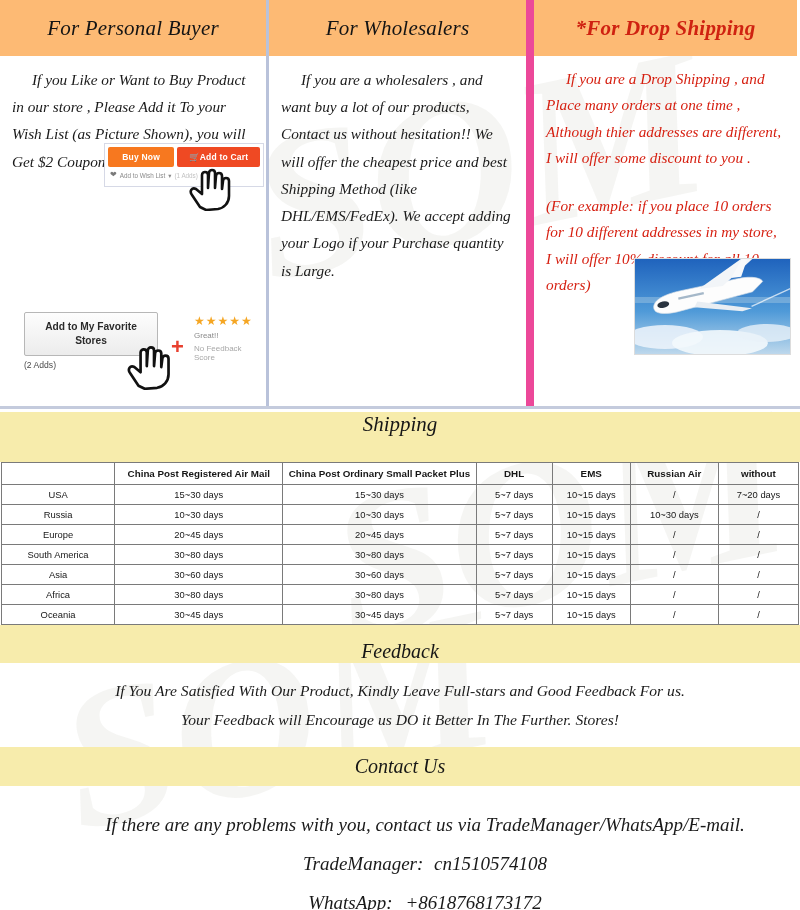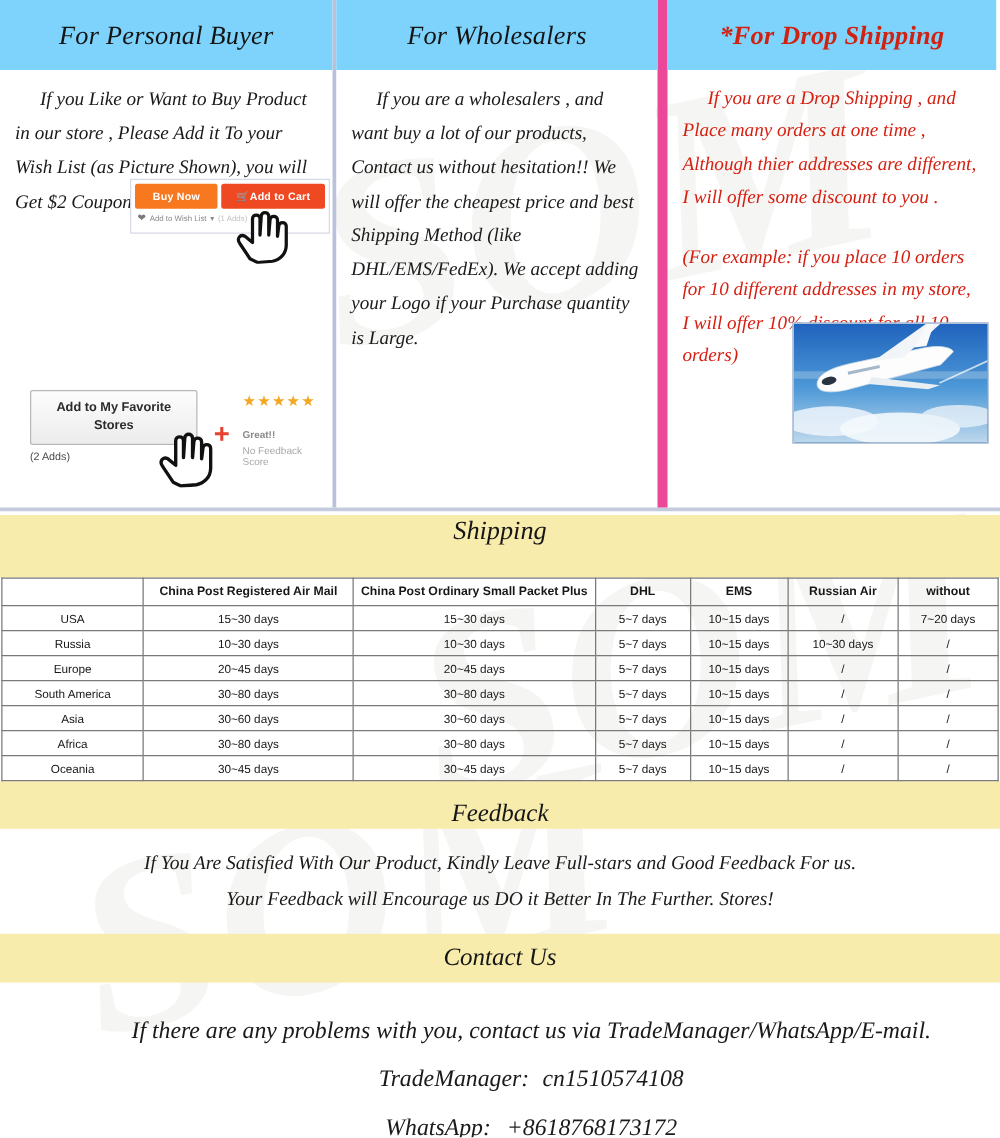--- a/index.html
+++ b/index.html
@@ -31,21 +31,21 @@
   .wm3{left:60px;top:620px;font-size:200px;transform:rotate(-12deg);}
 
   
   .cols{position:relative;z-index:2;display:flex;width:800px;height:409px;
         border-bottom:3px solid #c4cbdd;box-sizing:border-box;background:transparent;}
   .col{position:relative;flex:0 0 auto;box-sizing:border-box;}
   .col-1{width:266px;}
   .col-2{width:268px;border-left:3px solid #b9c2da;border-right:8px solid #ec4899;}
   .col-3{width:263px;}
   .col-head{
-    background:#7dd3fc;height:56px;display:flex;align-items:center;justify-content:center;
+    background:#fdba74;height:56px;display:flex;align-items:center;justify-content:center;
     font-size:21px;font-style:italic;font-family:"Liberation Serif",serif;
     letter-spacing:.2px;
   }
   .col-1 .col-head,.col-2 .col-head{color:#141414;}
   .col-3 .col-head{color:#cf2211;font-weight:bold;}
   .col-body{padding:10px 12px 0 12px;}
   .para{
     font-size:15.3px;font-style:italic;line-height:1.78;
     font-family:"Liberation Serif",serif;
     margin:0 0 12px 0;
@@ -82,21 +82,21 @@
     width:134px;box-sizing:border-box;
     border:1px solid #b7b7b7;background:linear-gradient(#fdfdfd,#ececec);
     font-family:"Liberation Sans",sans-serif;font-weight:bold;font-size:10.2px;
     color:#2b2b2b;text-align:center;padding:7px 6px;line-height:1.35;border-radius:2px;
   }
   .fav-adds{font-family:"Liberation Sans",sans-serif;font-size:8.6px;color:#4a4a4a;margin-top:4px;}
   .plus{position:absolute;left:147px;top:24px;color:#e8402f;font-size:22px;font-weight:bold;
         font-family:"Liberation Sans",sans-serif;line-height:1;}
   .fb-block{position:absolute;left:170px;top:3px;}
   .stars{color:#f5a623;font-size:12px;letter-spacing:1px;line-height:1;}
-  .great{font-family:"Liberation Sans",sans-serif;font-size:8px;color:#8a8a8a;margin-top:16px;font-weight:bold;}
+  .great{font-family:"Liberation Sans",sans-serif;font-size:8px;color:#8a8a8a;margin-top:4px;font-weight:normal;}
   .nofb{font-family:"Liberation Sans",sans-serif;font-size:8px;color:#a8a8a8;margin-top:4px;}
 
   
   .plane-box{position:absolute;left:365px;top:258px;width:155px;height:95px;z-index:4;
              border:1px solid #dcdcdc;overflow:hidden;background:#2a6fc4;}
 
   
   .band{
     position:relative;z-index:2;background:#f7ecac;height:50px;
     display:flex;align-items:flex-start;justify-content:center;

